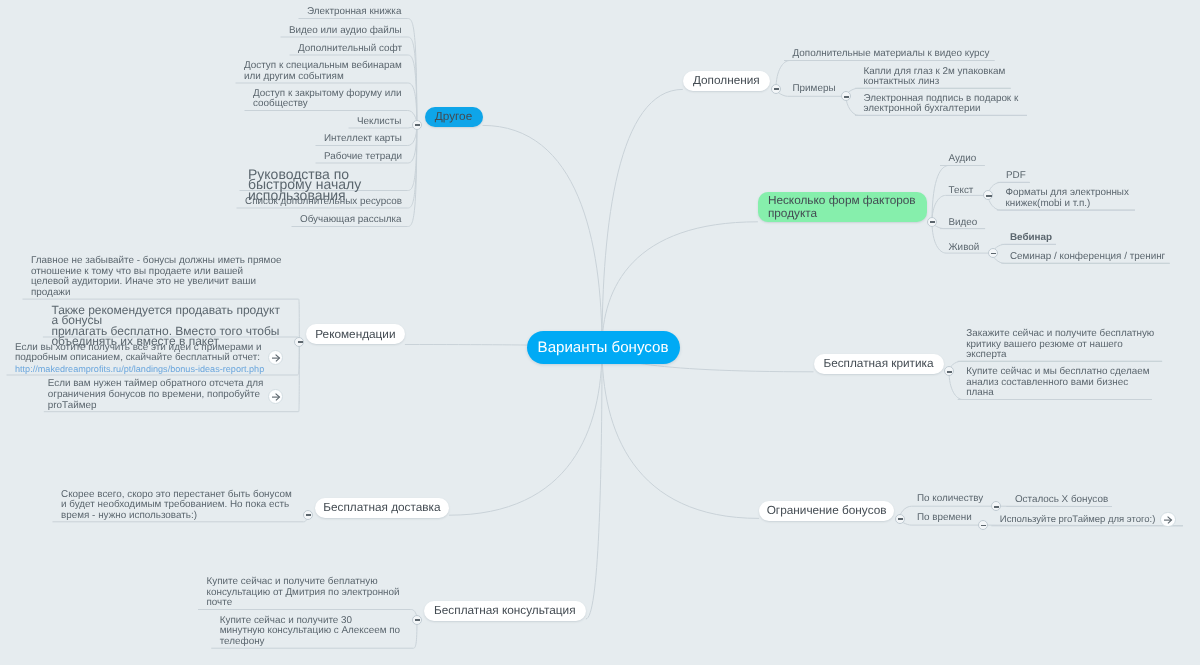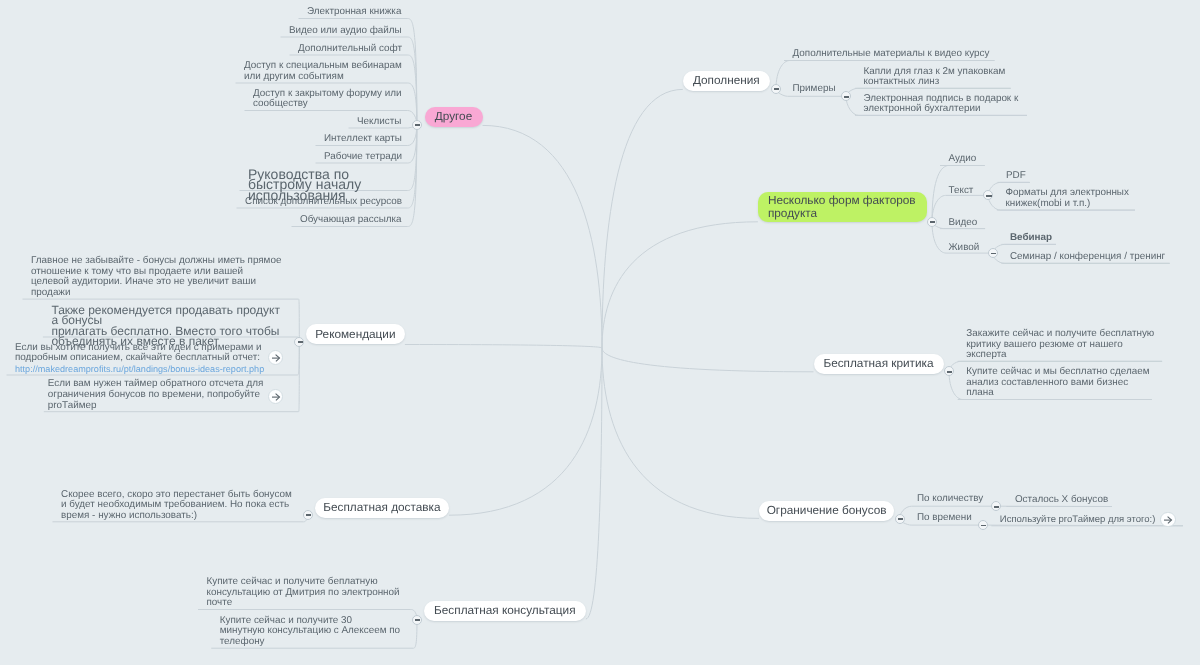--- a/index.html
+++ b/index.html
@@ -102,21 +102,24 @@
       <path d="M303.4 521.8H303.74399999999997C306.19671999999997 521.8 307.7 518.2396 307.7 514.9" fill="none" stroke="#c9d2d8" stroke-width="1"></path>
       <path d="M759.1 518.4 C 633.42 518.4 602 429.792 602 348" fill="none" stroke="#c9d2d8" stroke-width="1"></path>
       <path d="M996 506.2H911.76C904.9399999999999 506.2 899.5 513.13 899.5 518.8" fill="none" stroke="#c9d2d8" stroke-width="1"></path>
       <path d="M1112 506.5L996 506.2" fill="none" stroke="#c9d2d8" stroke-width="1"></path>
       <path d="M983 525.1H911.13C907.38024 525.1 899.5 521.635 899.5 518.8" fill="none" stroke="#c9d2d8" stroke-width="1"></path>
       <path d="M1183 525.8L983 525.1" fill="none" stroke="#c9d2d8" stroke-width="1"></path>
       <path d="M585.8 619 C 598.76 619 602 478.08 602 348" fill="none" stroke="#c9d2d8" stroke-width="1"></path>
       <path d="M410.8 609.5H411.296C414.83248 609.5 417 614.6336 417 619.5" fill="none" stroke="#c9d2d8" stroke-width="1"></path>
       <path d="M413.1 648.2H413.41200000000003C415.63656000000003 648.2 417 644.9708 417 619.5" fill="none" stroke="#c9d2d8" stroke-width="1"></path>
     </svg>
-    <div class="node pill c" style="left: 424.5px; top: 106.8px; width: 58px; height: 18.6px; background: #f9a8d4; color: rgb(67, 75, 82);"><span>Другое</span></div>
+<div class="node root-node" style="left: 526.5px; top: 331px; width: 153px; height: 33.2px; background: rgb(0, 170, 245); color: rgb(255, 255, 255);">
+      <span>Варианты бонусов</span>
+    </div>
+    <div class="node pill c" style="left: 424.5px; top: 106.8px; width: 58px; height: 18.6px; background: #0ea5e9; color: rgb(67, 75, 82);"><span>Другое</span></div>
     <div class="node txt" style="left: 307px; top: 7.4px; width: 96px; color: rgb(91, 102, 110); font-size: 9.9px;"><span style="white-space: pre-line;">Электронная книжка</span></div>
     <div class="node txt" style="left: 289px; top: 25.9px; width: 114px; color: rgb(91, 102, 110); font-size: 9.9px;"><span style="white-space: pre-line;">Видео или аудио файлы</span></div>
     <div class="node txt" style="left: 298px; top: 43.9px; width: 105px; color: rgb(91, 102, 110); font-size: 9.9px;"><span style="white-space: pre-line;">Дополнительный софт</span></div>
     <div class="node txt" style="left: 244px; top: 61.3px; width: 159px; color: rgb(91, 102, 110); font-size: 9.9px;"><span style="white-space: pre-line;">Доступ к специальным вебинарам
 или другим событиям</span></div>
     <div class="node txt" style="left: 253px; top: 88.8px; width: 150px; color: rgb(91, 102, 110); font-size: 9.9px;"><span style="white-space: pre-line;">Доступ к закрытому форуму или
 сообществу</span></div>
     <div class="node txt" style="left: 357px; top: 116.9px; width: 46px; color: rgb(91, 102, 110); font-size: 9.9px;"><span style="white-space: pre-line;">Чеклисты</span></div>
     <div class="node txt" style="left: 324px; top: 134.4px; width: 79px; color: rgb(91, 102, 110); font-size: 9.9px;"><span style="white-space: pre-line;">Интеллект карты</span></div>
     <div class="node txt" style="left: 324px; top: 151.9px; width: 79px; color: rgb(91, 102, 110); font-size: 9.9px;"><span style="white-space: pre-line;">Рабочие тетради</span></div>
@@ -124,21 +127,21 @@
 использования</span></div>
     <div class="node txt" style="left: 245px; top: 196.9px; width: 158px; color: rgb(91, 102, 110); font-size: 9.9px;"><span style="white-space: pre-line;">Список дополнительных ресурсов</span></div>
     <div class="node txt" style="left: 300px; top: 215.4px; width: 103px; color: rgb(91, 102, 110); font-size: 9.9px;"><span style="white-space: pre-line;">Обучающая рассылка</span></div>
     <div class="node pill c" style="left: 682.8px; top: 71px; width: 87px; height: 18.4px; background: rgb(255, 255, 255); color: rgb(67, 75, 82);"><span>Дополнения</span></div>
     <div class="node txt" style="left: 792.5px; top: 49.4px; width: 198px; color: rgb(91, 102, 110); font-size: 9.9px;"><span style="white-space: pre-line;">Дополнительные материалы к видео курсу</span></div>
     <div class="node txt" style="left: 792.5px; top: 84.4px; width: 44px; color: rgb(91, 102, 110); font-size: 9.9px;"><span style="white-space: pre-line;">Примеры</span></div>
     <div class="node txt" style="left: 863.5px; top: 66.6px; width: 143px; color: rgb(91, 102, 110); font-size: 9.9px;"><span style="white-space: pre-line;">Капли для глаз к 2м упаковкам
 контактных линз</span></div>
     <div class="node txt" style="left: 863.5px; top: 93.7px; width: 156px; color: rgb(91, 102, 110); font-size: 9.9px;"><span style="white-space: pre-line;">Электронная подпись в подарок к
 электронной бухгалтерии</span></div>
-    <div class="node pill" style="left: 757.9px; top: 192.3px; width: 169px; height: 29.5px; background: #bef264; color: rgb(67, 75, 82);"><span>Несколько форм факторов
+    <div class="node pill" style="left: 757.9px; top: 192.3px; width: 169px; height: 29.5px; background: #86efac; color: rgb(67, 75, 82);"><span>Несколько форм факторов
 продукта</span></div>
     <div class="node txt" style="left: 948.5px; top: 154.4px; width: 29px; color: rgb(91, 102, 110); font-size: 9.9px;"><span style="white-space: pre-line;">Аудио</span></div>
     <div class="node txt" style="left: 948.5px; top: 185.9px; width: 26px; color: rgb(91, 102, 110); font-size: 9.9px;"><span style="white-space: pre-line;">Текст</span></div>
     <div class="node txt" style="left: 1006px; top: 171.3px; width: 21px; color: rgb(91, 102, 110); font-size: 9.9px;"><span style="white-space: pre-line;">PDF</span></div>
     <div class="node txt" style="left: 1005.4px; top: 188.4px; width: 125px; color: rgb(91, 102, 110); font-size: 9.9px;"><span style="white-space: pre-line;">Форматы для электронных
 книжек(mobi и т.п.)</span></div>
     <div class="node txt" style="left: 948.5px; top: 217.5px; width: 30px; color: rgb(91, 102, 110); font-size: 9.9px;"><span style="white-space: pre-line;">Видео</span></div>
     <div class="node txt" style="left: 948.5px; top: 242.5px; width: 32px; color: rgb(91, 102, 110); font-size: 9.9px;"><span style="white-space: pre-line;">Живой</span></div>
     <div class="node txt" style="left: 1009.9px; top: 233.3px; width: 41px; color: rgb(91, 102, 110); font-size: 9.9px; font-weight: bold;"><span style="white-space: pre-line;">Вебинар</span></div>
     <div class="node txt" style="left: 1009.9px; top: 252.2px; width: 157px; color: rgb(91, 102, 110); font-size: 9.9px;"><span style="white-space: pre-line;">Семинар / конференция / тренинг</span></div>

